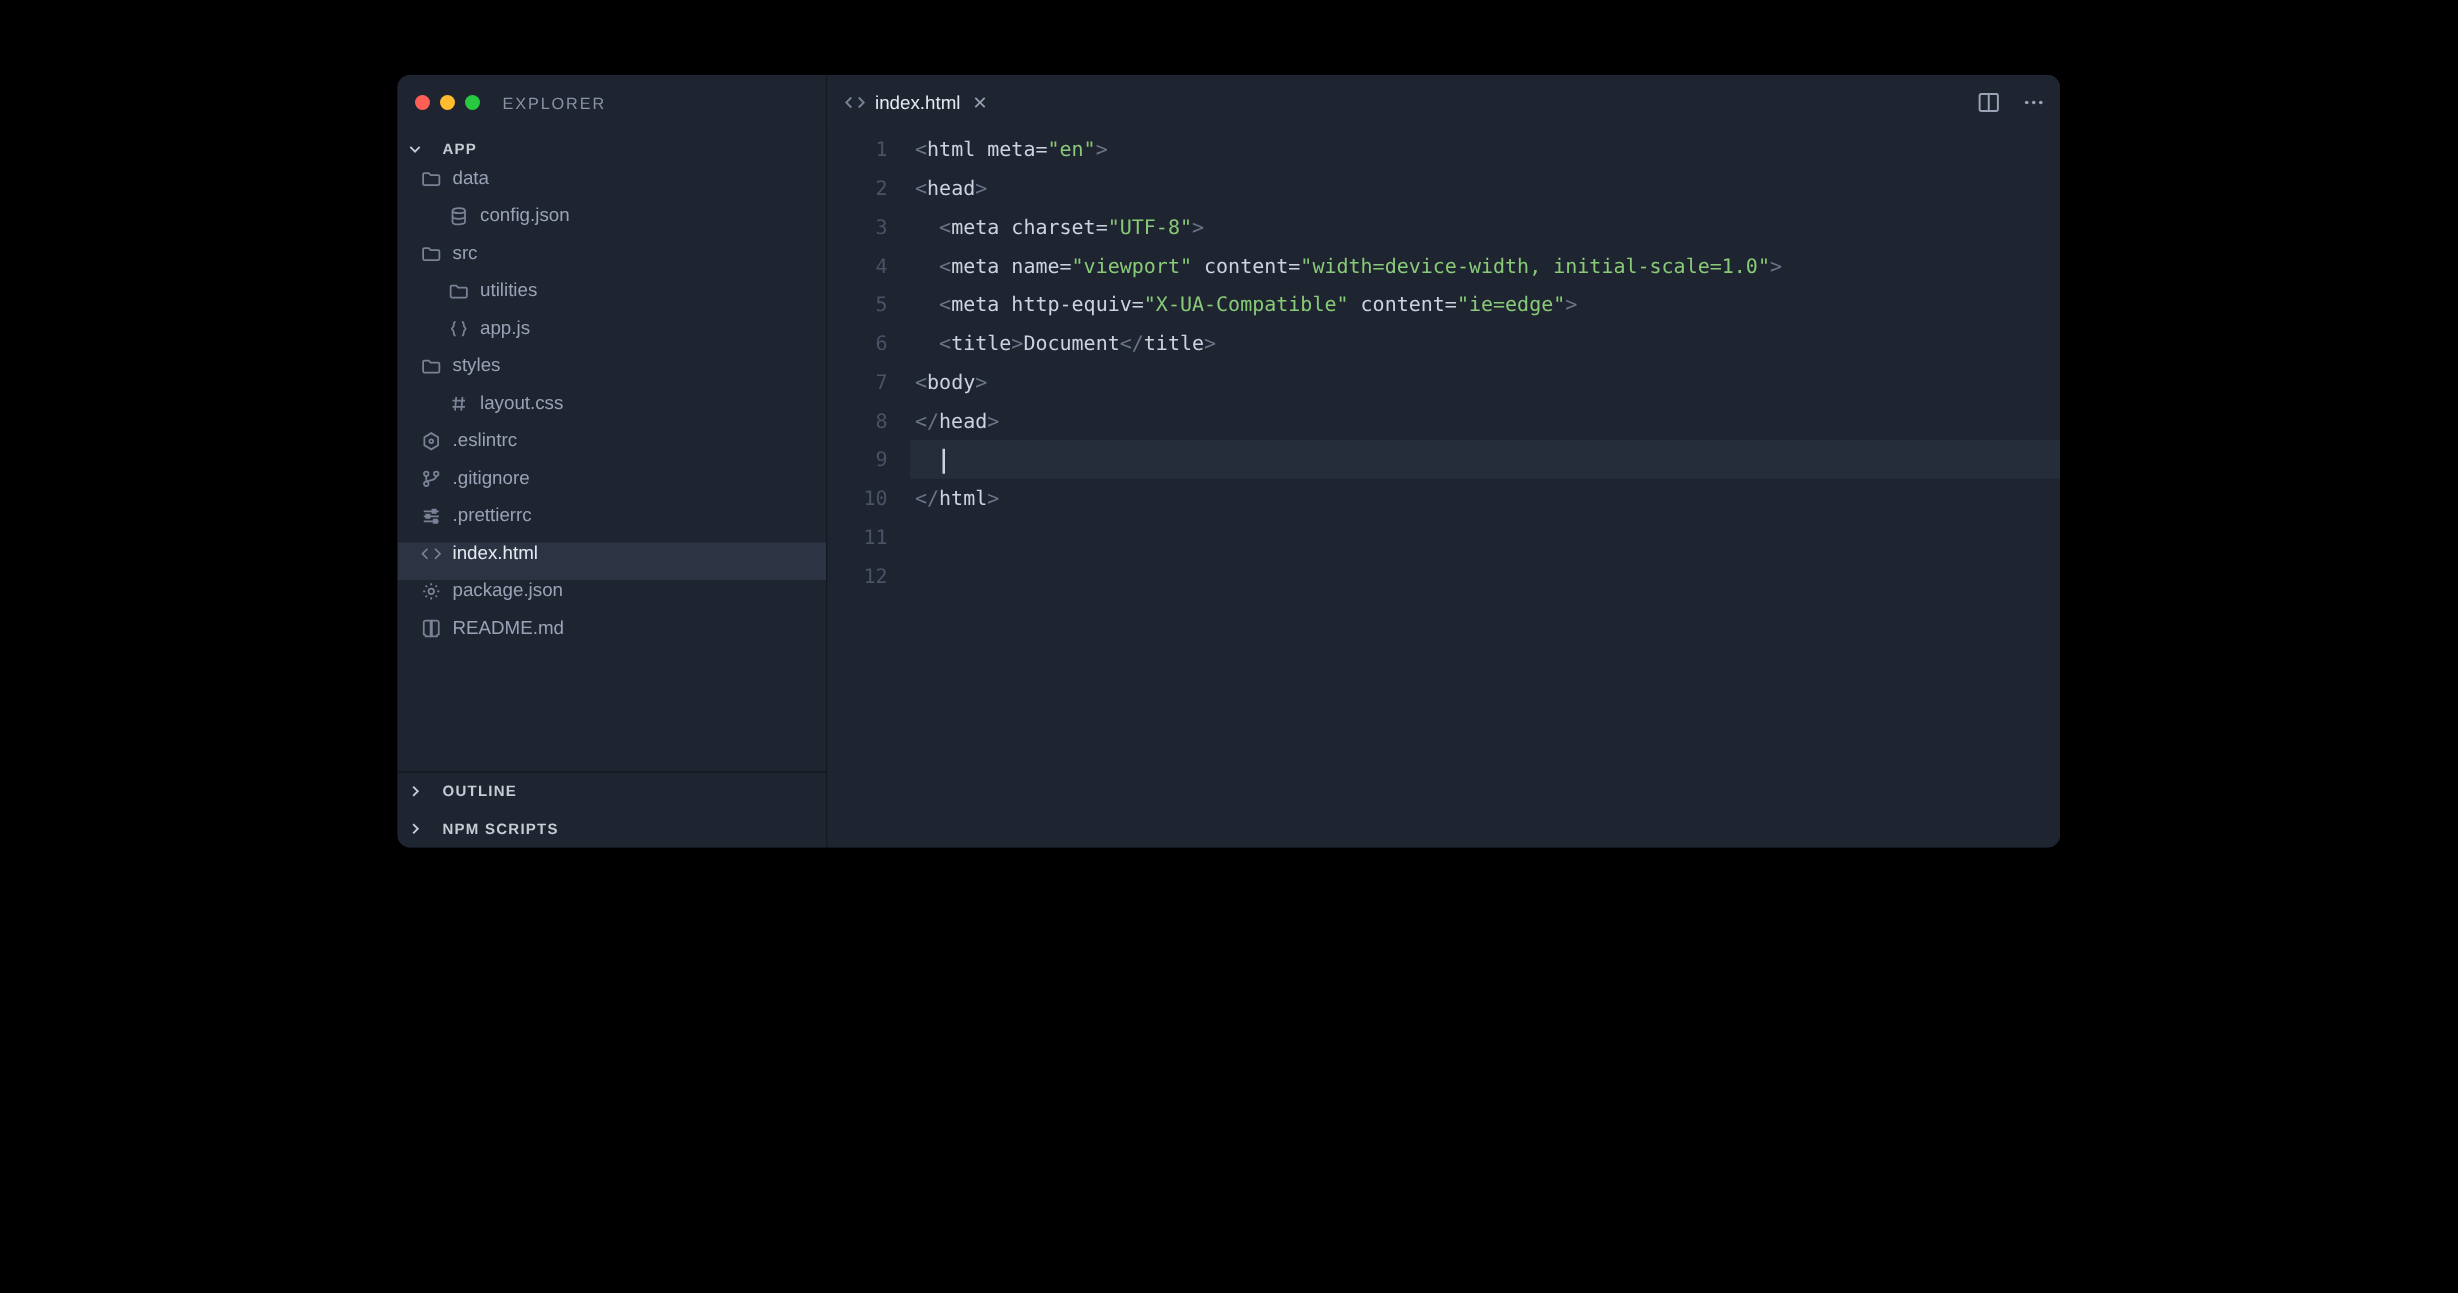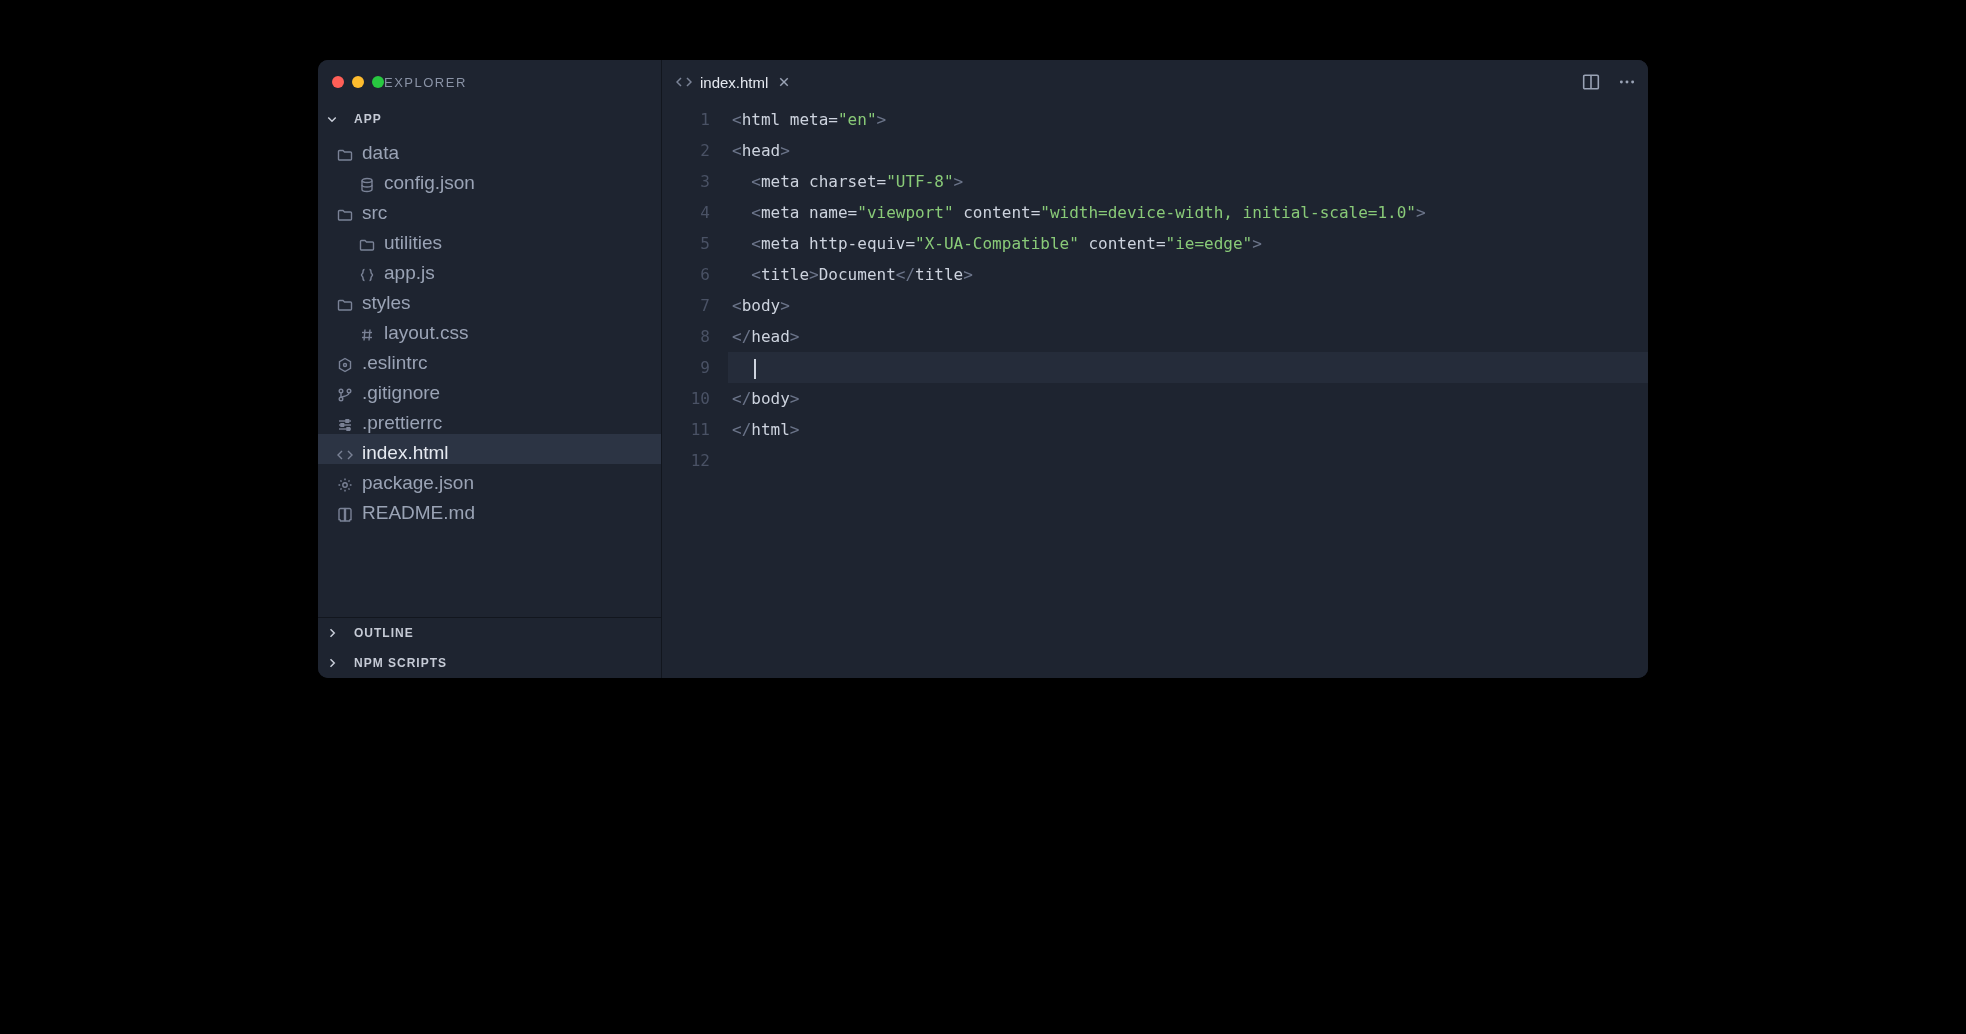--- a/index.html
+++ b/index.html
@@ -27,20 +27,21 @@
     background: #1e2430;
     display: flex;
     flex-direction: column;
     border-right: 1px solid #12161e;
   }
   .sidebar-header {
     height: 44px;
     display: flex;
     align-items: center;
     padding: 0 14px;
+    gap: 18px;
   }
   .traffic-lights { display: flex; gap: 8px; }
   .traffic-light {
     width: 12px; height: 12px; border-radius: 50%;
   }
   .tl-red { background: #ff5f57; }
   .tl-yellow { background: #febc2e; }
   .tl-green { background: #28c840; }
   .explorer-label {
     color: #8a93a6;
@@ -61,24 +62,24 @@
     cursor: pointer;
   }
   .section-header svg { flex-shrink: 0; }
   .files {
     flex: 1;
     overflow-y: auto;
   }
   .file-row {
     height: 30px;
     display: flex;
-    align-items: flex-end;
+    align-items: flex-start;
     gap: 8px;
     color: #9aa3b5;
-    font-size: 19px;
+    font-size: 15px;
     cursor: pointer;
   }
   .file-row.selected {
     background: #2c3444;
     color: #e5e9f0;
   }
   .file-row .icon {
     width: 18px; height: 18px;
     display: flex; align-items: center; justify-content: center;
     flex-shrink: 0;
@@ -387,19 +388,18 @@
       <div class="code" id="code">
           <div class="code-line"><span class="tok-tag">&lt;</span><span class="tok-name">html </span><span class="tok-attr">meta=</span><span class="tok-str">"en"</span><span class="tok-tag">&gt;</span></div>
           <div class="code-line"><span class="tok-tag">&lt;</span><span class="tok-name">head</span><span class="tok-tag">&gt;</span></div>
           <div class="code-line"><span class="tok-text">  </span><span class="tok-tag">&lt;</span><span class="tok-name">meta </span><span class="tok-attr">charset=</span><span class="tok-str">"UTF-8"</span><span class="tok-tag">&gt;</span></div>
           <div class="code-line"><span class="tok-text">  </span><span class="tok-tag">&lt;</span><span class="tok-name">meta </span><span class="tok-attr">name=</span><span class="tok-str">"viewport"</span><span class="tok-attr"> content=</span><span class="tok-str">"width=device-width, initial-scale=1.0"</span><span class="tok-tag">&gt;</span></div>
           <div class="code-line"><span class="tok-text">  </span><span class="tok-tag">&lt;</span><span class="tok-name">meta </span><span class="tok-attr">http-equiv=</span><span class="tok-str">"X-UA-Compatible"</span><span class="tok-attr"> content=</span><span class="tok-str">"ie=edge"</span><span class="tok-tag">&gt;</span></div>
           <div class="code-line"><span class="tok-text">  </span><span class="tok-tag">&lt;</span><span class="tok-name">title</span><span class="tok-tag">&gt;</span><span class="tok-text">Document</span><span class="tok-tag">&lt;/</span><span class="tok-name">title</span><span class="tok-tag">&gt;</span></div>
           <div class="code-line"><span class="tok-tag">&lt;</span><span class="tok-name">body</span><span class="tok-tag">&gt;</span></div>
           <div class="code-line"><span class="tok-tag">&lt;/</span><span class="tok-name">head</span><span class="tok-tag">&gt;</span></div>
           <div class="code-line active"><span class="cursor"></span></div>
-          <div class="code-line"><span class="tok-tag">&lt;/</span><span class="tok-name">body</span><span class="tok-tag">&gt;</span></div>
           <div class="code-line"><span class="tok-tag">&lt;/</span><span class="tok-name">html</span><span class="tok-tag">&gt;</span></div>
         </div>
     </div>
   </div>
 
 </div>
 
 </body></html>

